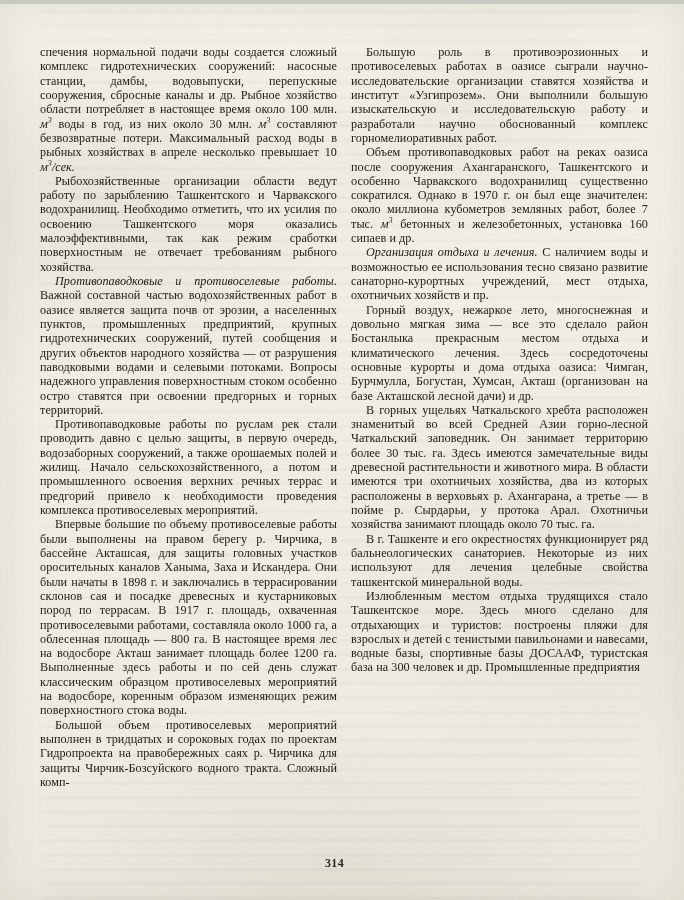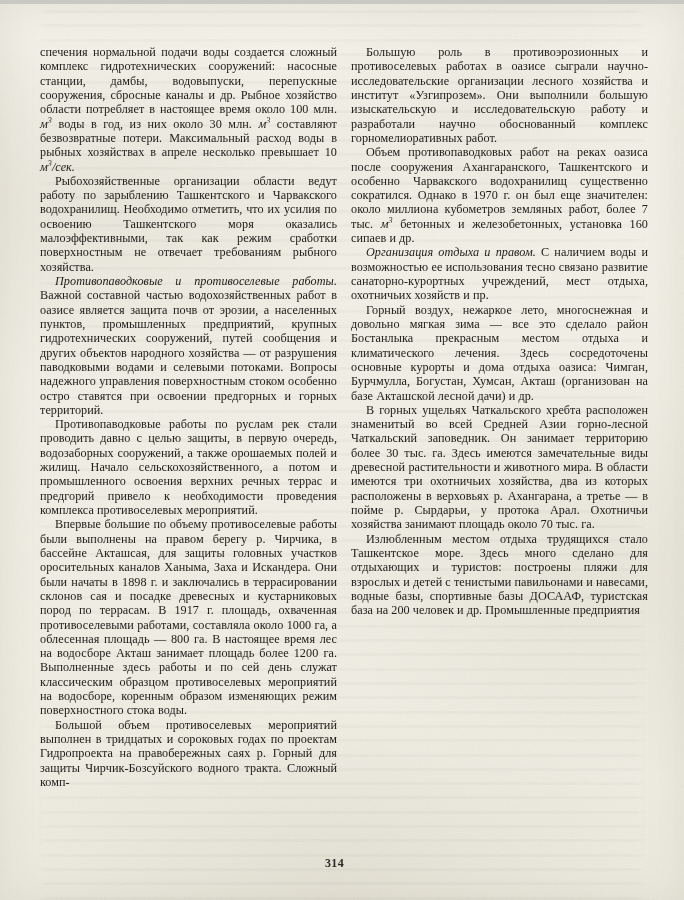--- a/index.html
+++ b/index.html
@@ -120,29 +120,30 @@
   <div class="showthrough"></div>
 
   <div class="columns">
 
     <div class="col">
       <p class="cont">спечения нормальной подачи воды создается сложный комплекс гидротехнических сооружений: насосные станции, дамбы, водовыпуски, перепускные сооружения, сбросные каналы и др. Рыбное хозяйство области потребляет в настоящее время около 100 млн. <span class="unit">м<sup>3</sup></span> воды в год, из них около 30 млн. <span class="unit">м<sup>3</sup></span> составляют безвозвратные потери. Максимальный расход воды в рыбных хозяйствах в апреле несколько превышает 10 <span class="unit">м<sup>3</sup>/сек.</span></p>
       <p>Рыбохозяйственные организации области ведут работу по зарыблению Ташкентского и Чарвакского водохранилищ. Необходимо отметить, что их усилия по освоению Ташкентского моря оказались малоэффективными, так как режим сработки поверхностным не отвечает требованиям рыбного хозяйства.</p>
       <p><i class="run-head">Противопаводковые и противоселевые работы.</i> Важной составной частью водохозяйственных работ в оазисе является защита почв от эрозии, а населенных пунктов, промышленных предприятий, крупных гидротехнических сооружений, путей сообщения и других объектов народного хозяйства — от разрушения паводковыми водами и селевыми потоками. Вопросы надежного управления поверхностным стоком особенно остро ставятся при освоении предгорных и горных территорий.</p>
       <p>Противопаводковые работы по руслам рек стали проводить давно с целью защиты, в первую очередь, водозаборных сооружений, а также орошаемых полей и жилищ. Начало сельскохозяйственного, а потом и промышленного освоения верхних речных террас и предгорий привело к необходимости проведения комплекса противоселевых мероприятий.</p>
       <p>Впервые большие по объему противоселевые работы были выполнены на правом берегу р. Чирчика, в бассейне Акташсая, для защиты головных участков оросительных каналов Ханыма, Заха и Искандера. Они были начаты в 1898 г. и заключались в террасировании склонов сая и посадке древесных и кустарниковых пород по террасам. В 1917 г. площадь, охваченная противоселевыми работами, составляла около 1000 га, а облесенная площадь — 800 га. В настоящее время лес на водосборе Акташ занимает площадь более 1200 га. Выполненные здесь работы и по сей день служат классическим образцом противоселевых мероприятий на водосборе, коренным образом изменяющих режим поверхностного стока воды.</p>
-      <p>Большой объем противоселевых мероприятий выполнен в тридцатых и сороковых годах по проектам Гидропроекта на правобережных саях р. Горный для защиты Чирчик-Бозсуйского водного тракта. Сложный комп-</p>
+      <p>Большой объем противоселевых мероприятий выполнен в тридцатых и сороковых годах по проектам Гидропроекта на правобережных саях р. Чирчика для защиты Чирчик-Бозсуйского водного тракта. Сложный комп-</p>
     </div>
 
     <div class="col">
-      <p>Большую роль в противоэрозионных и противоселевых работах в оазисе сыграли научно-исследовательские организации лесного хозяйства и институт «Узгипрозем». Они выполнили большую изыскательскую и исследовательскую работу и разработали научно обоснованный комплекс горномелиоративных работ.</p>
+      <p>Большую роль в противоэрозионных и противоселевых работах в оазисе сыграли научно-исследовательские организации ставятся хозяйства и институт «Узгипрозем». Они выполнили большую изыскательскую и исследовательскую работу и разработали научно обоснованный комплекс горномелиоративных работ.</p>
       <p>Объем противопаводковых работ на реках оазиса после сооружения Ахангаранского, Ташкентского и особенно Чарвакского водохранилищ существенно сократился. Однако в 1970 г. он был еще значителен: около миллиона кубометров земляных работ, более 7 тыс. <span class="unit">м<sup>3</sup></span> бетонных и железобетонных, установка 160 сипаев и др.</p>
-      <p><i class="run-head">Организация отдыха и правом.</i> С наличием воды и возможностью ее использования тесно связано развитие санаторно-курортных учреждений, мест отдыха, охотничьих хозяйств и пр.</p>
+      <p><i class="run-head">Организация отдыха и лечения.</i> С наличием воды и возможностью ее использования тесно связано развитие санаторно-курортных учреждений, мест отдыха, охотничьих хозяйств и пр.</p>
       <p>Горный воздух, нежаркое лето, многоснежная и довольно мягкая зима — все это сделало район Бостанлыка прекрасным местом отдыха и климатического лечения. Здесь сосредоточены основные курорты и дома отдыха оазиса: Чимган, Бурчмулла, Богустан, Хумсан, Акташ (организован на базе Акташской лесной дачи) и др.</p>
       <p>В горных ущельях Чаткальского хребта расположен знаменитый во всей Средней Азии горно-лесной Чаткальский заповедник. Он занимает территорию более 30 тыс. га. Здесь имеются замечательные виды древесной растительности и животного мира. В области имеются три охотничьих хозяйства, два из которых расположены в верховьях р. Ахангарана, а третье — в пойме р. Сырдарьи, у протока Арал. Охотничьи хозяйства занимают площадь около 70 тыс. га.</p>
-      <p>Излюбленным местом отдыха трудящихся стало Ташкентское море. Здесь много сделано для отдыхающих и туристов: построены пляжи для взрослых и детей с тенистыми павильонами и навесами, водные базы, спортивные базы ДОСААФ, туристская база на 200 человек и др. Промышленные предприятия</p>
+      <p>В г. Ташкенте и его окрестностях функционирует ряд бальнеологических санаториев. Некоторые из них используют для лечения целебные свойства ташкентской минеральной воды.</p>
+      <p>Излюбленным местом отдыха трудящихся стало Ташкентское море. Здесь много сделано для отдыхающих и туристов: построены пляжи для взрослых и детей с тенистыми павильонами и навесами, водные базы, спортивные базы ДОСААФ, туристская база на 300 человек и др. Промышленные предприятия</p>
     </div>
 
   </div>
 
   <div class="folio">314</div>
 
 </div>
 
 </body></html>

